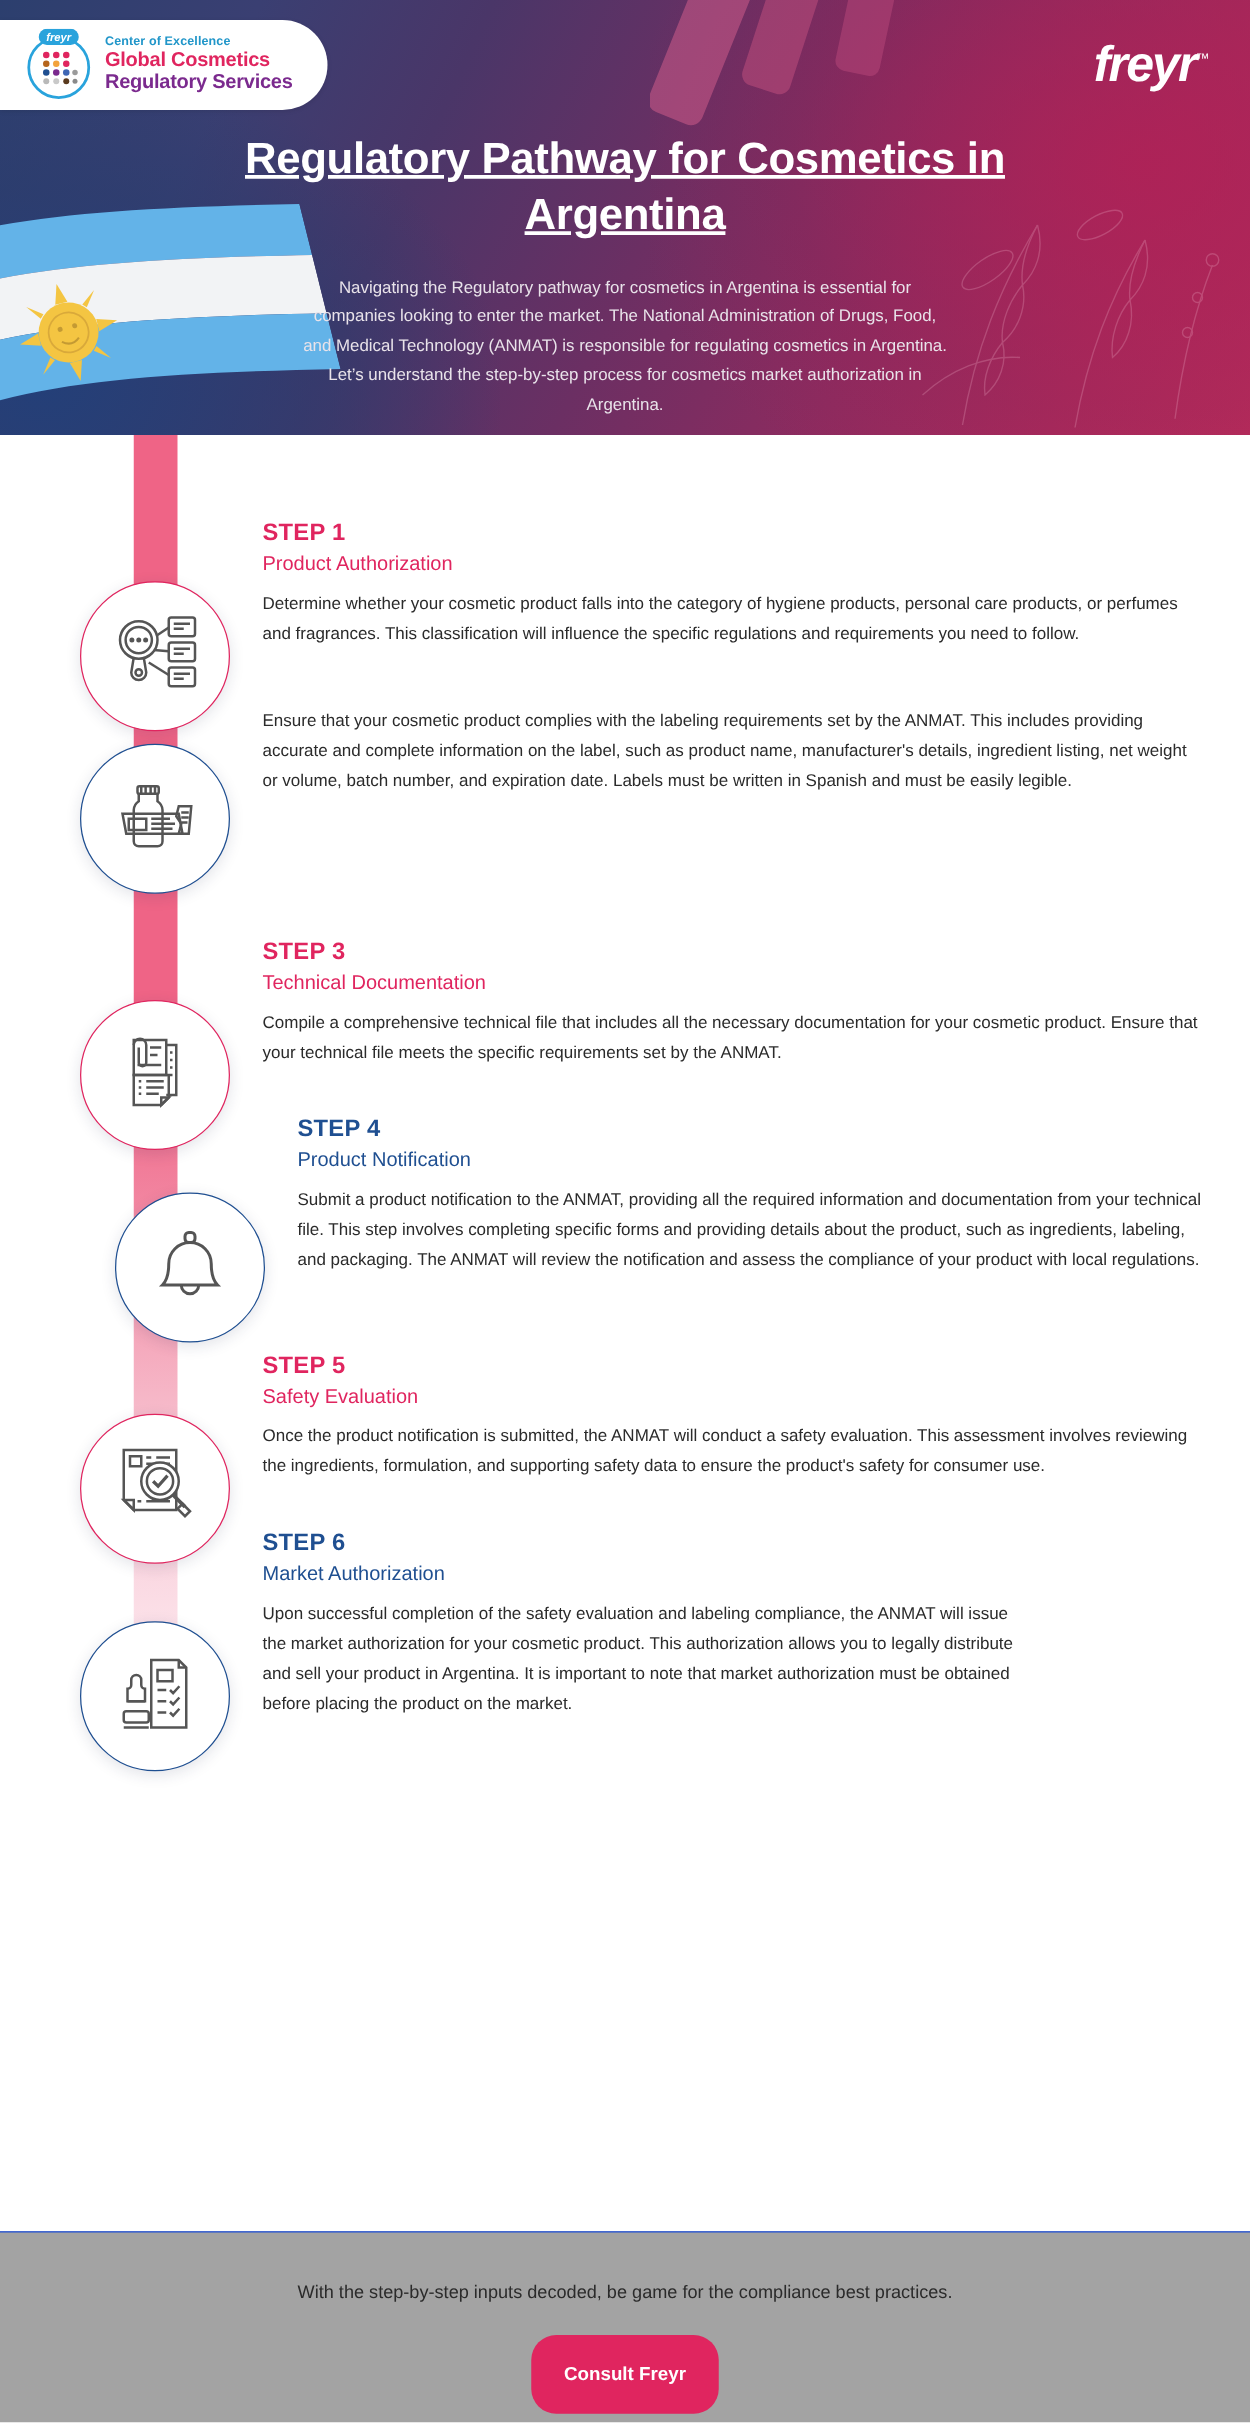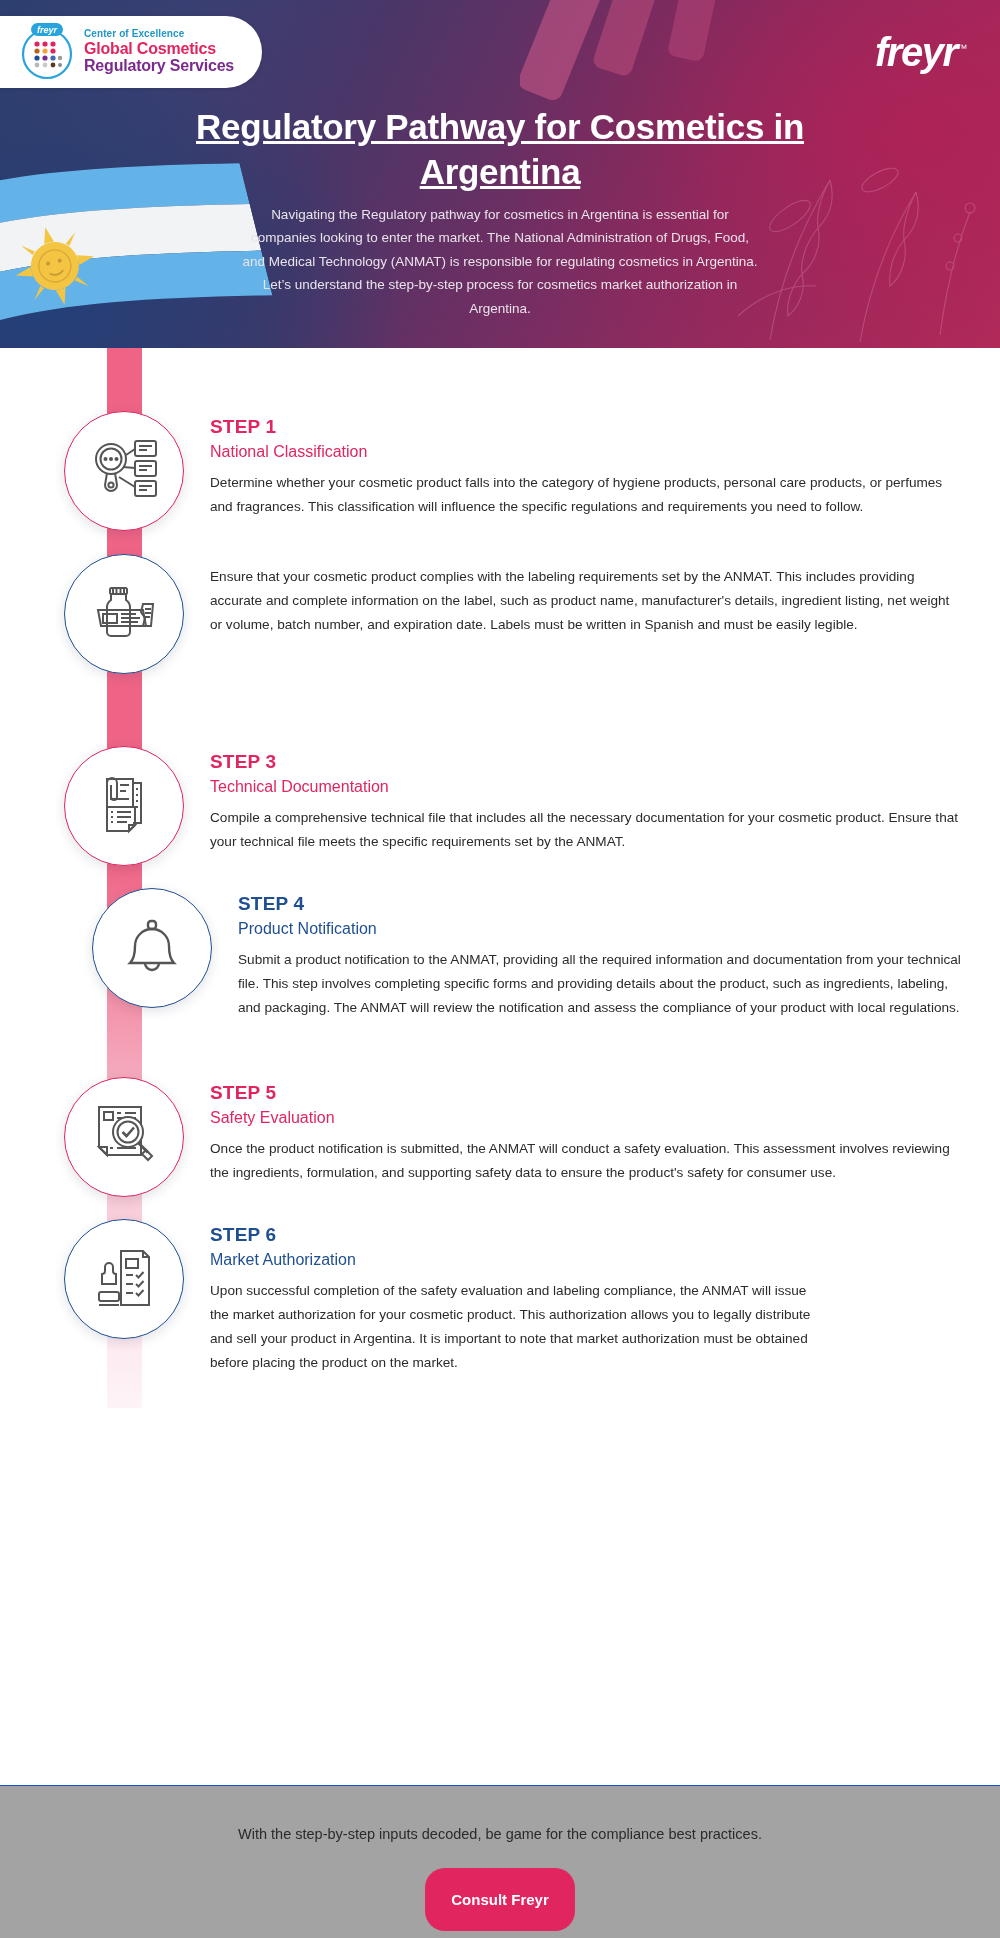--- a/index.html
+++ b/index.html
@@ -100,21 +100,21 @@
     font-weight: 800;
     line-height: 1.28;
     letter-spacing: -0.3px;
     z-index: 5;
     padding: 0 116px;
     text-decoration: underline;
   }
   .header-desc {
     position: absolute;
     left: 50%; transform: translateX(-50%);
-    top: 203px;
+    top: 218px;
     width: 520px;
     text-align: center;
     color: #e9e3ea;
     font-size: 13.5px;
     line-height: 1.74;
     z-index: 5;
   }
 
   
   .body-wrap {
@@ -136,21 +136,21 @@
 
   .steps {
     position: absolute;
     left: 0; top: 0;
     width: 1000px;
   }
 
   .step {
     position: relative;
     display: flex;
-    align-items: flex-start;
+    align-items: center;
     min-height: 0;
   }
 
   .bullet-col {
     width: 210px;
     flex: 0 0 210px;
     position: relative;
     z-index: 3;
   }
   .bullet {
@@ -343,21 +343,21 @@
                 <line x1="50" y1="49" x2="63" y2="49"></line>
                 <line x1="50" y1="53" x2="58" y2="53"></line>
     <path d="M37 18 L46 12"></path>
                 <path d="M34 30 L46 31"></path>
                 <path d="M30 40 L46 50"></path>
               </svg></span>
           </div>
         </div>
         <div class="step-text">
           <div class="step-num">STEP 1</div>
-          <div class="step-title">National Classification</div>
+          <div class="step-title">Product Authorization</div>
           <div class="step-body">Determine whether your cosmetic product falls into the category of hygiene products, personal care products, or perfumes and fragrances. This classification will influence the specific regulations and requirements you need to follow.</div>
         </div>
       </div>
       <div class="step c-blue" style="position: absolute; top: 206px; left: 0px; width: 1000px;">
         <div class="bullet-col">
           <div class="bullet blue">
             <span><svg width="68" height="64" viewBox="0 0 68 64" fill="none" stroke="#555" stroke-width="2">
     <rect x="20" y="8" width="17" height="6" rx="1.5"></rect>
     <line x1="23" y1="8" x2="23" y2="14"></line>
                 <line x1="26.5" y1="8" x2="26.5" y2="14"></line>

